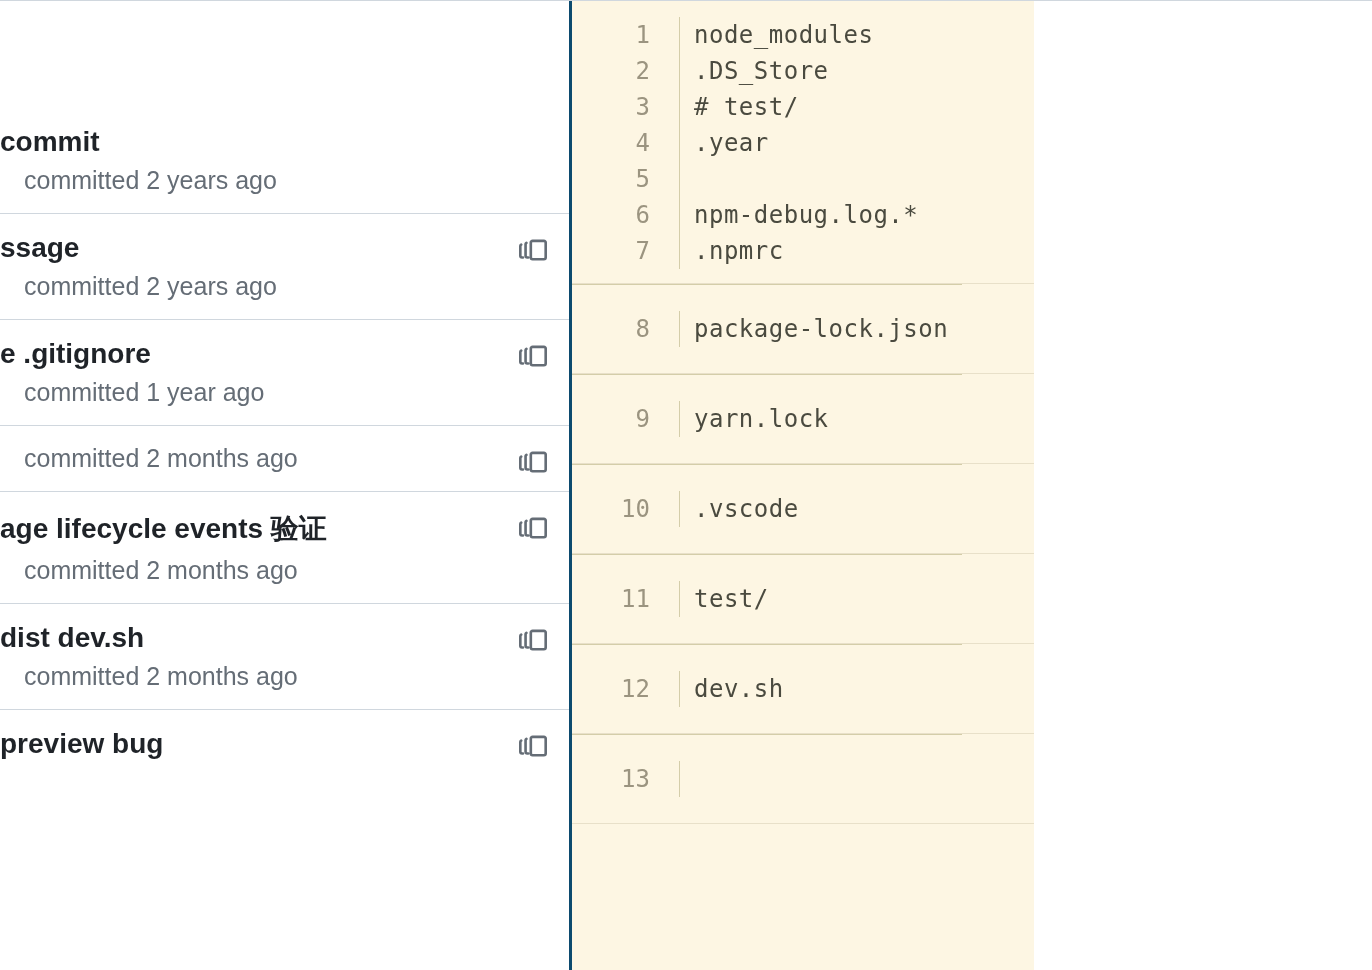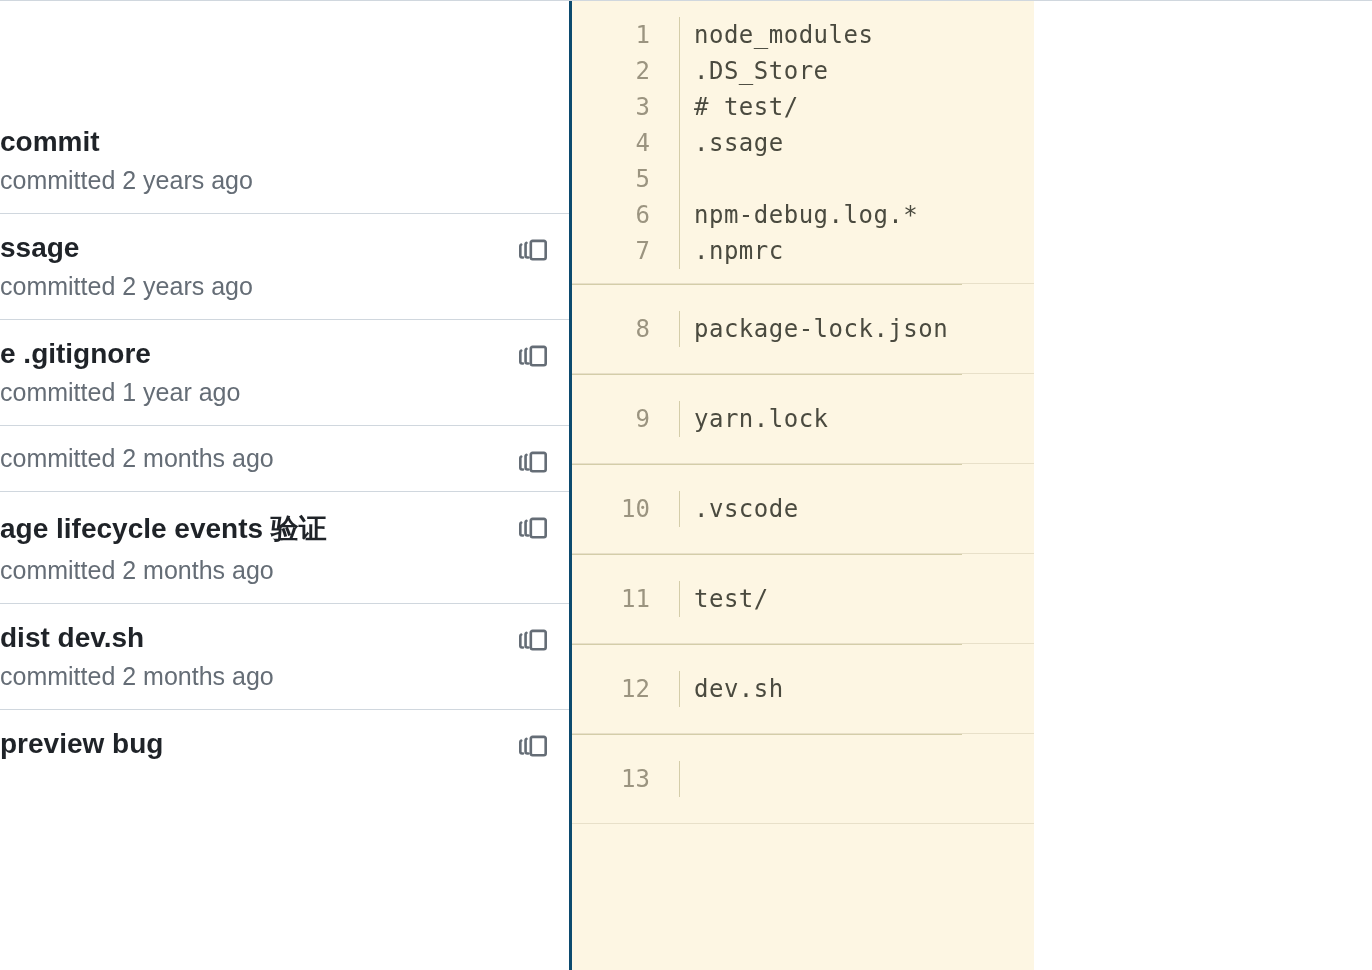--- a/index.html
+++ b/index.html
@@ -41,20 +41,21 @@
       font-weight: 600;
       color: #1f2328;
       margin-bottom: 8px;
       white-space: nowrap;
       overflow: hidden;
     }
     .commit-meta {
       font-size: 25px;
       color: #656d76;
       white-space: nowrap;
+      padding-left: 24px;
     }
     .copy-icon {
       position: absolute;
       right: 22px;
       top: 22px;
       width: 28px;
       height: 28px;
       color: #656d76;
       cursor: pointer;
     }
@@ -194,21 +195,21 @@
               <span class="line-content">.DS_Store</span>
             </div>
             <div class="code-line">
               <span class="line-number">3</span>
               <span class="line-gutter"></span>
               <span class="line-content"># test/</span>
             </div>
             <div class="code-line">
               <span class="line-number">4</span>
               <span class="line-gutter"></span>
-              <span class="line-content">.ssage</span>
+              <span class="line-content">.year</span>
             </div>
             <div class="code-line">
               <span class="line-number">5</span>
               <span class="line-gutter"></span>
             </div>
             <div class="code-line">
               <span class="line-number">6</span>
               <span class="line-gutter"></span>
               <span class="line-content">npm-debug.log.*</span>
             </div>

